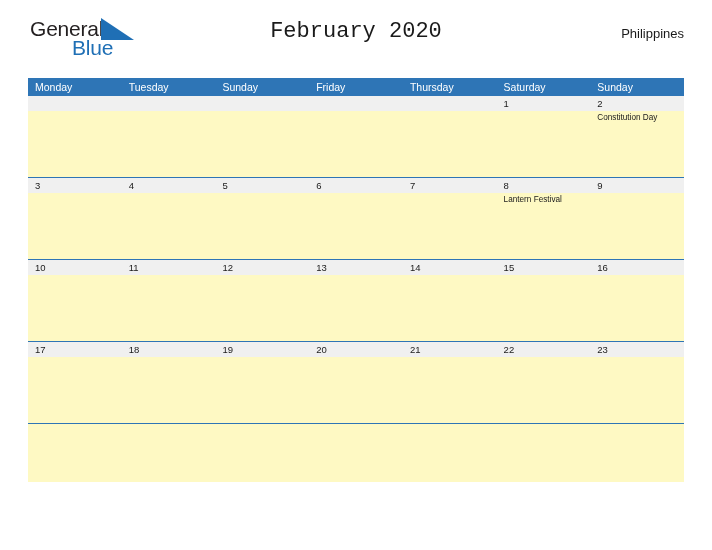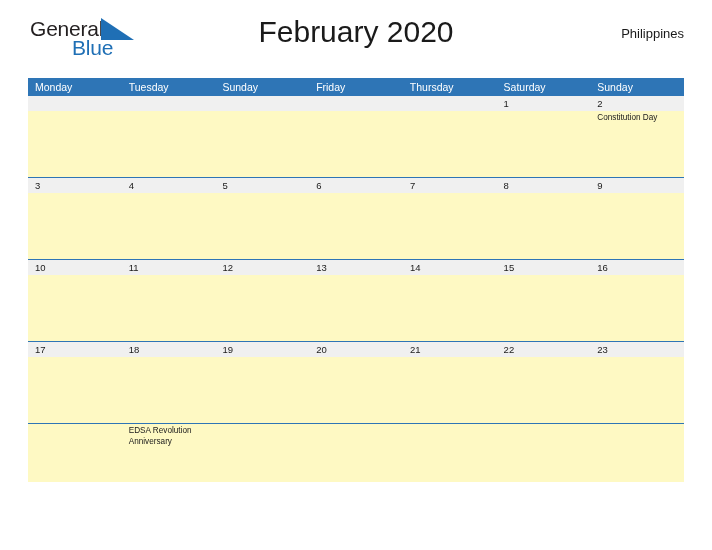--- a/index.html
+++ b/index.html
@@ -62,25 +62,25 @@
     width: 33px;
     height: 22px;
   }
 
   .cal-title {
     position: absolute;
     left: 0;
     right: 0;
     top: 14px;
     text-align: center;
-    font-size: 30px;
+    font-size: 22px;
     line-height: 36px;
     color: #1a1a1a;
     font-weight: normal;
-    font-family: Liberation Sans, sans-serif;
+    font-family: Liberation Mono, monospace;
     margin: 0;
   }
   .cal-country {
     position: absolute;
     right: 0;
     top: 26px;
     font-size: 13px;
     line-height: 16px;
     color: #1a1a1a;
     text-align: center;
@@ -91,21 +91,20 @@
   .calendar {
     position: absolute;
     left: 28px;
     top: 78px;
     width: 656px;
   }
   .weekdays {
     display: flex;
     background: #2E75B6;
     height: 18px;
-    justify-content: flex-end;
   }
   .weekday {
     flex: 1 1 0;
     color: #FFFFFF;
     font-size: 10.5px;
     line-height: 18px;
     padding-left: 7px;
     box-sizing: border-box;
     white-space: nowrap;
     overflow: hidden;
@@ -215,20 +214,23 @@
             <div class="daycell-num">7</div>
             <div class="daycell-num">8</div>
             <div class="daycell-num">9</div>
           </div>
           <div class="week-body">
             <div class="daycell-ev"></div>
             <div class="daycell-ev"></div>
             <div class="daycell-ev"></div>
             <div class="daycell-ev"></div>
             <div class="daycell-ev"></div>
+            <div class="daycell-ev">
+              <span>Lantern Festival</span>
+            </div>
             <div class="daycell-ev"></div>
           </div>
         </div>
         <div class="week">
           <div class="week-dates">
             <div class="daycell-num">10</div>
             <div class="daycell-num">11</div>
             <div class="daycell-num">12</div>
             <div class="daycell-num">13</div>
             <div class="daycell-num">14</div>
@@ -261,24 +263,20 @@
             <div class="daycell-ev"></div>
             <div class="daycell-ev"></div>
             <div class="daycell-ev"></div>
             <div class="daycell-ev"></div>
             <div class="daycell-ev"></div>
           </div>
         </div>
         <div class="week last">
           <div class="week-body">
             <div class="daycell-ev"></div>
-            <div class="daycell-ev">
-              <span>EDSA Revolution</span>
-              <span>Anniversary</span>
-            </div>
             <div class="daycell-ev"></div>
             <div class="daycell-ev"></div>
             <div class="daycell-ev"></div>
             <div class="daycell-ev"></div>
             <div class="daycell-ev"></div>
           </div>
         </div>
       </div>
   </div>
 

